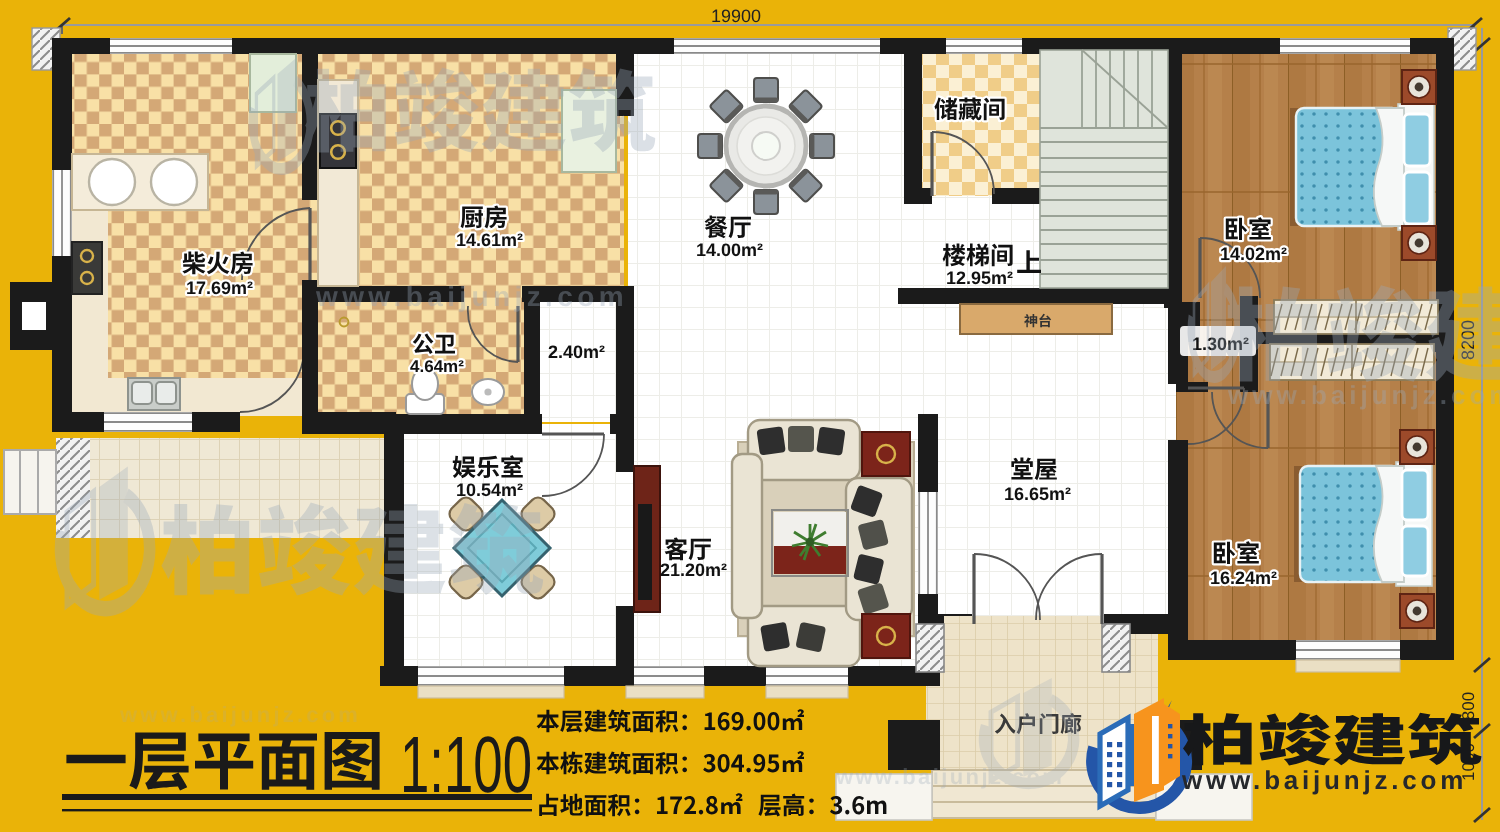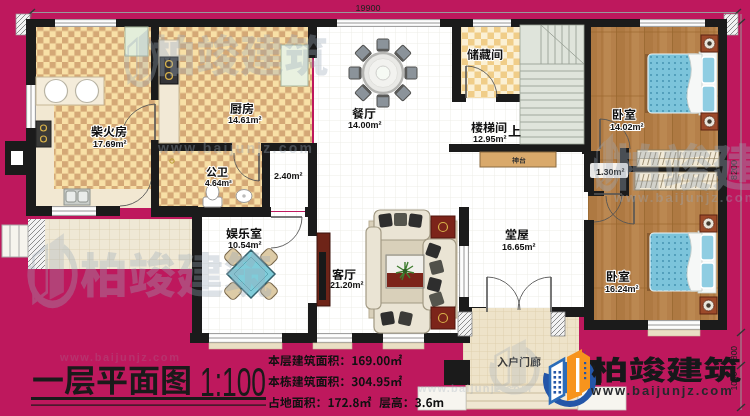--- a/index.html
+++ b/index.html
@@ -1,12 +1,12 @@
 <!DOCTYPE html>
-<html><head><meta charset="utf-8"><style>html,body{margin:0;padding:0;background:#fff;font-family:"Liberation Sans",sans-serif;}#plan{position:relative;width:750px;height:416px;overflow:hidden;background:#be185d;}</style></head><body>
+<html><head><meta charset="utf-8"><style>html,body{margin:0;padding:0;background:#fff;font-family:"Liberation Sans",sans-serif;}#plan{position:relative;width:750px;height:416px;overflow:hidden;background:#eab308;}</style></head><body>
 <div id="plan">
 <svg width="750" height="416" viewBox="0 0 750 416">
 <defs>
 <pattern id="ckA" width="12.4" height="12.4" patternUnits="userSpaceOnUse">
  <rect width="12.4" height="12.4" fill="#f8e0a6"></rect>
  <rect x="0" y="0" width="6.2" height="6.2" fill="#d4a876"></rect>
  <rect x="6.2" y="6.2" width="6.2" height="6.2" fill="#d4a876"></rect>
 </pattern>
 <pattern id="ckB" width="13" height="13" patternUnits="userSpaceOnUse">
  <rect width="13" height="13" fill="#fbf0d4"></rect>

